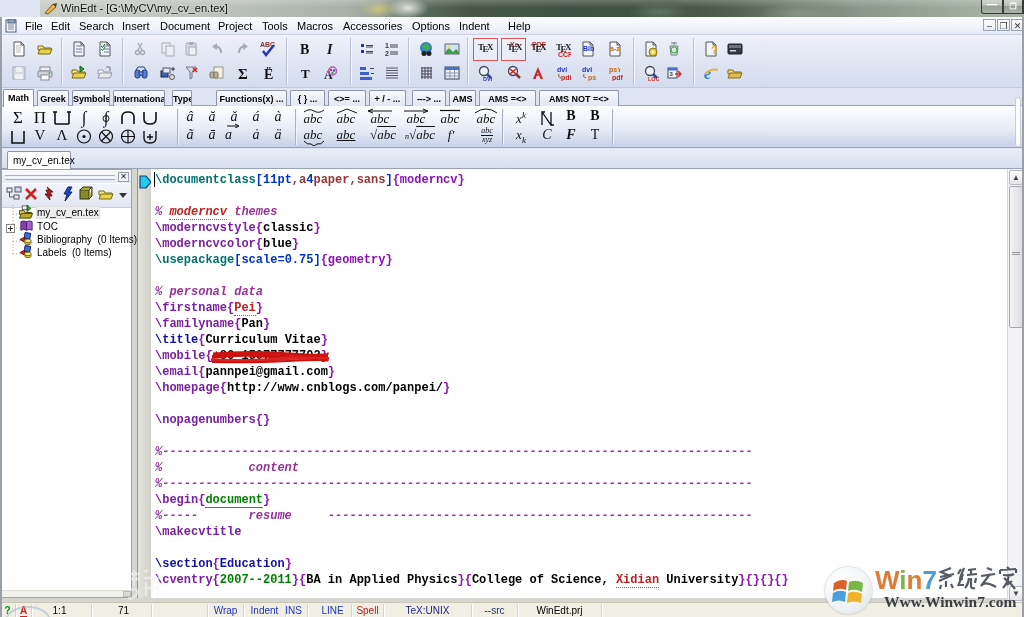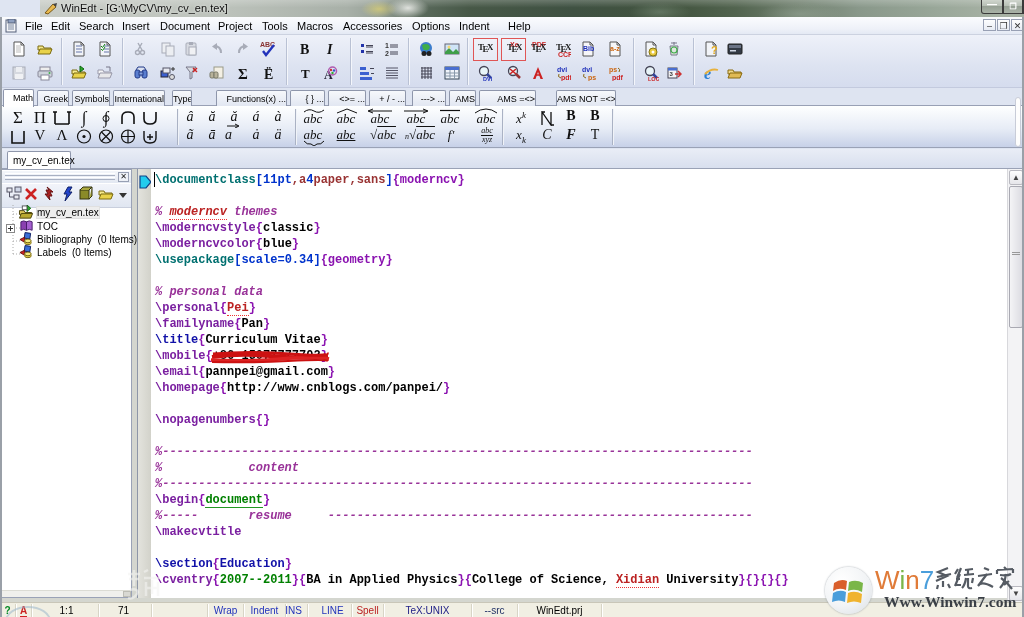--- a/index.html
+++ b/index.html
@@ -39,21 +39,21 @@
 
 #toolbar { position:absolute; left:0; top:35px; width:1024px; height:53px;
   background:linear-gradient(#eef1f9,#dde3f1 60%,#d5dcee); border-bottom:1px solid #c3cade; }
 .tsep { position:absolute; top:3px; height:47px; width:1px; background:#b9c1d4; box-shadow:1px 0 0 #f4f6fb; }
 .ico { position:absolute; width:16px; height:16px; }
 .redbox { position:absolute; border:1px solid #e05555; background:rgba(255,255,255,.2); }
 
 
 #paltabs { position:absolute; left:0; top:88px; width:1024px; height:18px; background:#dee4f1; border-bottom:1px solid #98a0b5;}
 .ptab { position:absolute; top:2px; height:16px; border:1px solid #8e96ab; border-bottom:none; border-radius:2px 2px 0 0;
-  background:linear-gradient(#f6f8fb,#e2e7f2); font-size:9px; white-space:nowrap; overflow:hidden; color:#000; text-align:right; padding-top:3px; }
+  background:linear-gradient(#f6f8fb,#e2e7f2); font-size:9px; white-space:nowrap; overflow:hidden; color:#000; text-align:center; padding-top:3px;font-weight:bold; }
 .ptab.act { background:#fff; top:1px; height:18px; z-index:2; }
 
 
 #palette { position:absolute; left:0; top:106px; width:1024px; height:42px;
   background:linear-gradient(#feffff,#e7ecf6 55%,#c7d1e8); border-bottom:1px solid #9aa2b6; }
 .psep { position:absolute; top:3px; height:36px; width:1px; background:#aab2c4; box-shadow:1px 0 0 #f0f3f8; }
 .psym { position:absolute; font-family:"Liberation Serif",serif; color:#111; text-align:center; }
 
 
 #doctabs { position:absolute; left:0; top:149px; width:1024px; height:20px;
@@ -94,21 +94,21 @@
 #sthumb { position:absolute; left:1px; top:17px; width:14px; height:142px; background:linear-gradient(90deg,#f4f4f6,#dcdce2); border:1px solid #a9a9b2; border-radius:2px; }
 
 
 #statusbar { position:absolute; left:0; top:602px; width:1024px; height:15px; background:#f1efe3; border-top:1px solid #c9c6b8; font-size:10px; color:#000; }
 .scell { position:absolute; top:1px; height:13px; border-right:1px solid #d8d5c6; box-shadow:1px 0 0 #fff; text-align:center; padding-top:1px; }
 
 
 #wm { position:absolute; left:822px; top:563px; width:202px; height:54px; }
 #wmcirc { position:absolute; left:3px; top:4px; width:47px; height:47px; border-radius:50%;
   background:radial-gradient(circle at 35% 30%, #ffffff 0%, #f2f4f6 55%, #d9dee3 100%); box-shadow:0 0 2px rgba(120,130,140,.8); }
-#wmtext1 { position:absolute; left:53px; top:2px; font-size:26px; font-weight:normal; letter-spacing:0px; }
+#wmtext1 { position:absolute; left:53px; top:2px; font-size:26px; font-weight:bold; letter-spacing:0px; }
 #wmtext2 { position:absolute; left:62px; top:30px; font-family:"Liberation Serif",serif; font-size:15.5px; font-weight:bold; color:#3a3f46; }
 </style>
 </head>
 <body>
 <div id="win">
   <div id="titlebar">
       <div id="titleblobs"></div>
     <svg id="tbicon" width="16" height="15">
         <path d="M2 12 L10 3 L13 6 L5 13 Z" fill="#e8b84c" stroke="#7a5a18" stroke-width="1"></path>
         <path d="M10 3 L13 6 L14 2 Z" fill="#444"></path>
@@ -447,21 +447,21 @@
 <div class="ptab" style="left:72px;width:38px">Symbols</div>
 <div class="ptab" style="left:113px;width:52px">International</div>
 <div class="ptab" style="left:172px;width:20px">Typeface</div>
 <div class="ptab" style="left:216px;width:71px">Functions(x)  ...</div>
 <div class="ptab" style="left:290px;width:35px">{ }  ...</div>
 <div class="ptab" style="left:328px;width:38px">&lt;&gt;=  ...</div>
 <div class="ptab" style="left:369px;width:37px">+ / -  ...</div>
 <div class="ptab" style="left:412px;width:34px">---&gt;  ...</div>
 <div class="ptab" style="left:449px;width:27px">AMS</div>
 <div class="ptab" style="left:479px;width:57px">AMS  =&lt;&gt;</div>
-<div class="ptab" style="left:556px;width:60px">AMS NOT =&lt;&gt;</div>
+<div class="ptab" style="left:539px;width:80px">AMS NOT =&lt;&gt;</div>
     </div>
   <div id="palette">
       <div class="psym" style="left:7px;top:2px;width:22px;font-size:17px;">Σ</div>
 <div class="psym" style="left:29px;top:2px;width:22px;font-size:17px;">Π</div>
 <svg class="abs" style="left:52px;top:5px" width="20" height="14" viewBox="0 0 20 14">
         <path d="M3 1 V13 M17 1 V13 M3 13 H17 M1 1 H5 M15 1 H19" stroke="#111" stroke-width="1.6" fill="none"></path>
       </svg>
 <div class="psym" style="left:73px;top:2px;width:22px;font-size:17px;">∫</div>
 <div class="psym" style="left:95px;top:2px;width:22px;font-size:17px;">∫</div>
 <svg class="abs" style="left:100px;top:8px" width="12" height="9" viewBox="0 0 12 9">
@@ -651,24 +651,24 @@
       <svg style="position:absolute;left:1px;top:6px" width="13" height="14">
           <polygon points="1,1 7,1 12,7 7,13 1,13" fill="#22ccee" stroke="#114488" stroke-width="1.2"></polygon>
         </svg>
     </div>
     <div id="editor">
         <div id="code"><span class="tealb">\documentclass</span><span class="blue">[11pt</span><span class="mrn">,a</span><span class="blue">4</span><span class="mrn">paper,sans</span><span class="blue">]</span><span class="brc">{moderncv}</span>
 
 <span class="cmt">% </span><span class="cmt redw">moderncv</span><span class="cmt"> themes</span>
 <span class="cmd">\moderncvstyle</span><span class="brc">{</span>classic<span class="brc">}</span>
 <span class="cmd">\moderncvcolor</span><span class="brc">{</span>blue<span class="brc">}</span>
-<span class="tealb">\usepackage</span><span class="blue">[scale=0.34]</span><span class="brc">{geometry}</span>
+<span class="tealb">\usepackage</span><span class="blue">[scale=0.75]</span><span class="brc">{geometry}</span>
 
 <span class="cmt">% personal data</span>
-<span class="cmd">\personal</span><span class="brc">{</span><span class="redw">Pei</span><span class="brc">}</span>
+<span class="cmd">\firstname</span><span class="brc">{</span><span class="redw">Pei</span><span class="brc">}</span>
 <span class="cmd">\familyname</span><span class="brc">{</span>Pan<span class="brc">}</span>
 <span class="nvyb">\title</span><span class="brc">{</span>Curriculum Vitae<span class="brc">}</span>
 <span class="cmd">\mobile</span><span class="brc">{</span><span id="mob">+86-15077777702</span><span class="brc">}</span>
 <span class="cmd">\email</span><span class="brc">{</span>pannpei@gmail.com<span class="brc">}</span>
 <span class="cmd">\homepage</span><span class="brc">{</span>http://www.cnblogs.com/panpei/<span class="brc">}</span>
 
 <span class="cmd">\nopagenumbers</span><span class="brc">{</span><span class="brc">}</span>
 
 <span class="cmt">%----------------------------------------------------------------------------------</span>
 <span class="cmt">%            content</span>
@@ -699,21 +699,21 @@
   <svg class="abs" style="left:124px;top:566px;opacity:.6" width="40" height="40" viewBox="0 0 40 40">
 <g stroke="#f4f4f2" stroke-width="2.5" fill="none">
 <path d="M4 8 H16 M10 4 V20 M5 13 H15"></path>
         <path d="M20 6 L24 4 M20 12 H36 M22 16 V30 M28 14 V28 M34 16 V30 M22 22 H34"></path>
 <path d="M6 24 Q12 22 14 26 Q10 34 4 32"></path>
 </g>
     </svg>
 <div id="statusbar">
       <div class="scell" style="left:0px;width:16px"><span style="color:#008822;font-weight:bold">?</span></div>
 <div class="scell" style="left:16px;width:16px"><span style="color:#cc2222;font-weight:bold;border-bottom:1px solid #cc2222">A</span></div>
-<div class="scell" style="left:35px;width:64px">1:1</div>
+<div class="scell" style="left:28px;width:64px">1:1</div>
 <div class="scell" style="left:96px;width:56px">71</div>
 <div class="scell" style="left:152px;width:56px"></div>
 <div class="scell" style="left:208px;width:36px"><span style="color:#2233bb">Wrap</span></div>
 <div class="scell" style="left:244px;width:42px"><span style="color:#2233bb">Indent</span></div>
 <div class="scell" style="left:280px;width:28px"><span style="color:#2233bb">INS</span></div>
 <div class="scell" style="left:314px;width:38px"><span style="color:#2233bb">LINE</span></div>
 <div class="scell" style="left:352px;width:32px"><span style="color:#bb2222">Spell</span></div>
 <div class="scell" style="left:384px;width:88px"><span style="color:#222288">TeX:UNIX</span></div>
 <div class="scell" style="left:472px;width:46px"><span style="color:#223366">--src</span></div>
 <div class="scell" style="left:518px;width:84px">WinEdt.prj</div>

